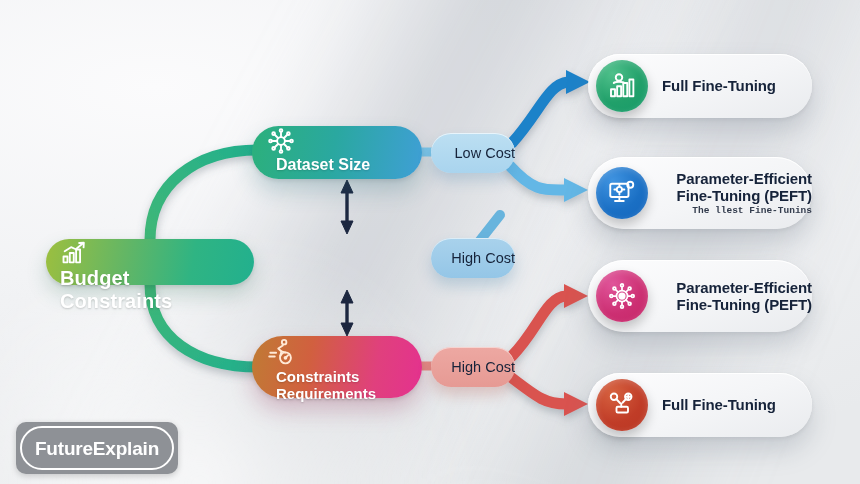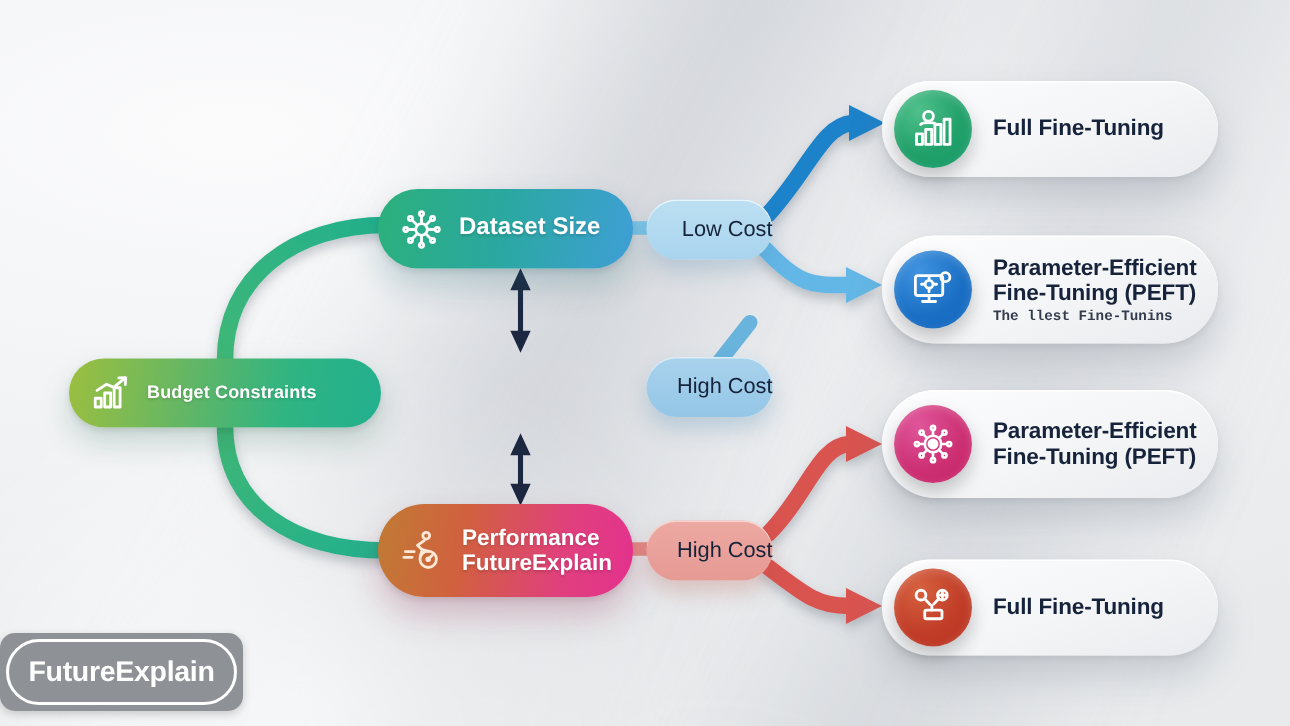--- a/index.html
+++ b/index.html
@@ -28,36 +28,37 @@
   }
   .band-3{
     bottom:-260px;left:-80px;width:560px;height:520px;
     background:radial-gradient(closest-side,rgba(255,255,255,.85),rgba(255,255,255,0));
     filter:blur(20px);
   }
   svg.links{position:absolute;inset:0;width:860px;height:484px;}
 
   
   .node{
-    position:absolute;display:flex;align-items:center;
+    position:absolute;display:flex;align-items:flex-start;
     box-sizing:border-box;border-radius:999px;
     color:#fff;
+    flex-direction:column;
   }
   .node .ico{
     flex:0 0 auto;display:flex;align-items:center;justify-content:center;
   }
   .node .txt{line-height:1.16;}
 
   
   #n-budget{
     left:46px;top:239px;width:208px;height:46px;padding:0 14px;
     background:linear-gradient(100deg,#9cbf3f 0%,#63b665 38%,#2fb483 70%,#22b08e 100%);
     box-shadow:0 10px 20px rgba(40,110,80,.22), 0 2px 4px rgba(0,0,0,.10);
   }
-  #n-budget .txt{font-size:12px;font-weight:600;margin-left:10px;letter-spacing:.1px;
+  #n-budget .txt{font-size:20px;font-weight:600;letter-spacing:.1px;
     text-shadow:0 1px 2px rgba(0,0,0,.18);}
 
   
   #n-dataset{
     left:252px;top:126px;width:170px;height:53px;padding:0 14px;
     background:linear-gradient(100deg,#2cb07b 0%,#2aa8a0 48%,#3f9fd6 100%);
     box-shadow:0 12px 22px rgba(40,110,120,.24), 0 2px 4px rgba(0,0,0,.10);
   }
   #n-dataset .txt{font-size:16px;font-weight:600;margin-left:10px;
     text-shadow:0 1px 2px rgba(0,0,0,.16);}
@@ -107,37 +108,37 @@
     background:linear-gradient(160deg,#fdfdfe 0%,#f4f5f7 55%,#e9ebee 100%);
     box-shadow:0 14px 24px rgba(120,130,145,.28), 0 2px 4px rgba(0,0,0,.07),
                inset 0 1px 0 rgba(255,255,255,.95);
     padding-left:8px;
   }
   .card .badge{
     flex:0 0 auto;width:52px;height:52px;border-radius:50%;
     display:flex;align-items:center;justify-content:center;
     box-shadow:0 6px 12px rgba(0,0,0,.22), inset 0 2px 6px rgba(255,255,255,.22);
   }
-  .card .body{margin-left:14px;color:#16233a;}
+  .card .body{margin-left:14px;color:#16233a;text-align:right;}
   .card .title{font-size:15px;font-weight:600;line-height:1.14;letter-spacing:-.1px;}
   .card .sub{font-size:9.5px;font-weight:600;color:#333c4d;line-height:1.22;margin-top:1px;font-family:Liberation Mono, monospace;}
 
   #card-1{left:588px;top:54px;width:224px;height:64px;}
   #card-2{left:588px;top:157px;width:224px;height:72px;}
   #card-3{left:588px;top:260px;width:224px;height:72px;}
   #card-4{left:588px;top:373px;width:224px;height:64px;}
 
   .badge-green{background:radial-gradient(circle at 32% 26%,#4fc08b 0%,#21a06a 55%,#169a69 100%);}
   .badge-blue{background:radial-gradient(circle at 32% 26%,#3f93e0 0%,#1a6fc4 58%,#1566bd 100%);}
   .badge-pink{background:radial-gradient(circle at 32% 26%,#e0559a 0%,#cc2f72 58%,#c62668 100%);}
   .badge-red{background:radial-gradient(circle at 32% 26%,#d6613f 0%,#c03c27 58%,#b93723 100%);}
 
   
   #watermark{
-    position:absolute;left:0;bottom:10px;width:162px;height:52px;
+    position:absolute;left:16px;bottom:10px;width:162px;height:52px;
     border-radius:10px;background:#8e9196;
     display:flex;flex-direction:column;align-items:center;justify-content:center;
     box-shadow:0 2px 6px rgba(0,0,0,.18);
   }
   #watermark .wm-outline{
     position:absolute;inset:4px;border:2px solid #ffffff;border-radius:999px;
     pointer-events:none;
   }
   #watermark .wm-a{font-size:19px;font-weight:700;color:#fff;line-height:1;z-index:2;letter-spacing:-.2px;}
   #watermark .wm-b{font-size:13.5px;font-weight:700;color:#fff;line-height:1.25;z-index:2;letter-spacing:-.1px;}
@@ -246,21 +247,21 @@
       <svg width="32" height="32" viewBox="0 0 24 24" fill="none" stroke="#ffe9d6" stroke-width="1.4" stroke-linecap="round" stroke-linejoin="round">
         <circle cx="13.6" cy="4.6" r="1.7"></circle>
         <path d="M12.6 7.1 L9.2 9.4 L11.6 11.6 L10.6 15"></path>
         <path d="M11.6 11.6 L14.8 12.4"></path>
         <path d="M3.2 12.6 L7.6 12.6 M2.4 15.4 L6.6 15.4"></path>
         <circle cx="14.6" cy="16.4" r="4.1"></circle>
         <path d="M14.6 16.4 L16.6 14.4"></path>
         <circle cx="14.6" cy="16.4" r="0.7" fill="#ffe9d6"></circle>
       </svg>
     </span>
-    <span class="txt"><span>Performance FutureExplain</span></span>
+    <span class="txt"><span>Constraints Requirements</span></span>
   </div>
 
   <div class="cost" id="c-low">
     <span>Low Cost</span>
   </div>
   <div class="cost" id="c-high1">
     <span>High Cost</span>
   </div>
   <div class="cost" id="c-high2">
     <span>High Cost</span>

